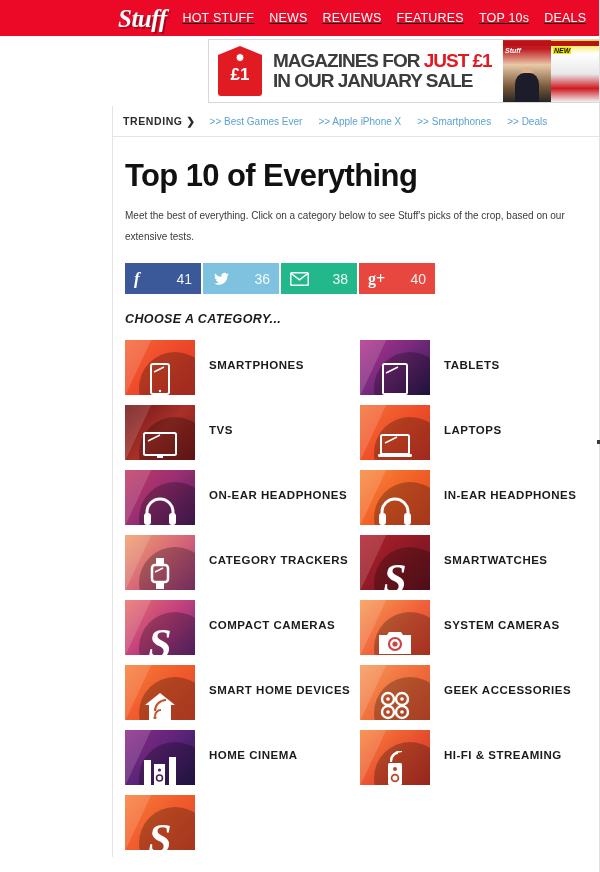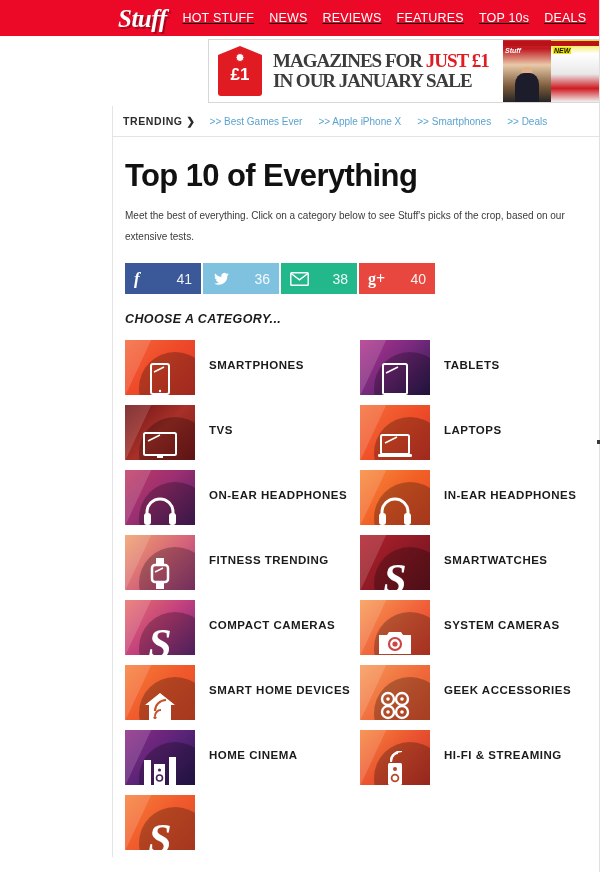--- a/index.html
+++ b/index.html
@@ -38,21 +38,21 @@
     border-radius:3px 3px 3px 3px;display:flex;align-items:center;justify-content:center;
     clip-path:polygon(0 18%,50% 0,100% 18%,100% 100%,0 100%);
   }
   .tag span{color:#fff;font-weight:bold;font-size:17px;font-family:"Liberation Sans",sans-serif;margin-top:8px;}
   .tag:before{
     content:"";position:absolute;top:7px;left:50%;transform:translateX(-50%);
     width:7px;height:7px;border-radius:50%;background:#fff;border:1px solid #e01b22;
   }
   .ad-mid{flex:1;display:flex;flex-direction:column;justify-content:center;padding-left:2px;}
   .ad-l1,.ad-l2{
-    font-family:Liberation Serif, serif;font-weight:bold;font-size:19px;
+    font-family:Liberation Sans, sans-serif;font-weight:bold;font-size:19px;
     line-height:20px;color:#3c3c3c;letter-spacing:-1px;white-space:nowrap;
   }
   .ad-l1 em{font-style:normal;color:#e01b22;}
   .ad-right{flex:0 0 96px;display:flex;}
   .mag{flex:1;position:relative;overflow:hidden;}
   .mag1{background:linear-gradient(180deg,#d8202a 0%,#c01820 14%,#e8c9a8 40%,#7a5a3a 75%,#262626 100%);}
   .mag2{background:linear-gradient(180deg,#f0e000 0%,#ffffff 22%,#e8e8e8 55%,#cf1b22 78%,#f2f2f2 100%);}
   .mag .cap{
     position:absolute;top:1px;left:0;right:0;height:5px;background:#b9131a;
   }
@@ -320,21 +320,21 @@
               <div class="streak"></div>
               <span style="position: absolute; bottom: 0px; left: 50%; transform: translateX(-50%); line-height: 0;">
                 <svg width="20" height="32" viewBox="0 0 20 32">
                   <rect x="6" y="0" width="8" height="7" fill="#fff"></rect>
                   <rect x="2" y="7" width="16" height="17" rx="3" fill="none" stroke="#fff" stroke-width="2.5"></rect>
                   <path d="M5 14 13 10" stroke="#fff" stroke-width="1.4"></path>
                   <rect x="6" y="24" width="8" height="7" fill="#fff"></rect>
                 </svg>
               </span>
             </div>
-            <div class="catlabel">FITNESS TRENDING</div>
+            <div class="catlabel">CATEGORY TRACKERS</div>
           </div>
           <div class="cat">
             <div class="thumb" style="background: linear-gradient(135deg, rgb(178, 32, 44) 0%, rgb(142, 26, 38) 50%, rgb(106, 20, 32) 100%);">
               <div class="blob"></div>
               <div class="streak"></div>
               <div class="sglyph">S</div>
             </div>
             <div class="catlabel">SMARTWATCHES</div>
           </div>
           <div class="cat">

